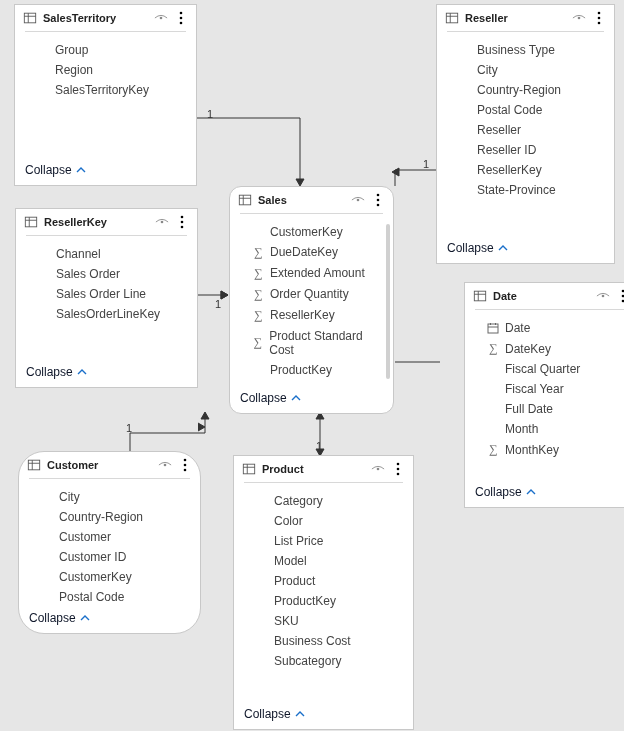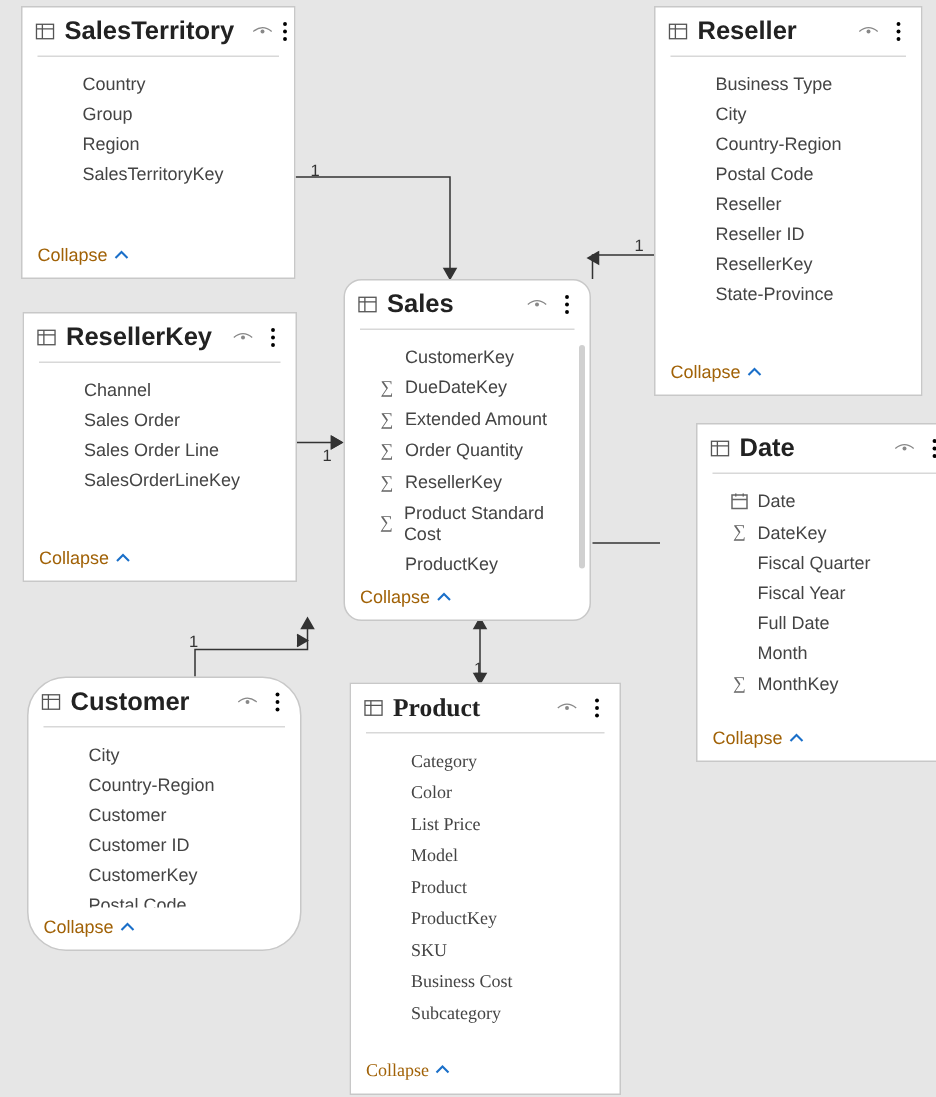--- a/index.html
+++ b/index.html
@@ -22,31 +22,31 @@
     border: 1px solid #c8c8c8;
     display: flex;
     flex-direction: column;
   }
   .tbl-head {
     display: flex;
     align-items: center;
     padding: 6px 8px 4px 8px;
     gap: 6px;
   }
-  .tbl-head .title { font-weight: 600; font-size: 17px; flex: 0 0 auto; color: #222; }
+  .tbl-head .title { font-weight: 600; font-size: 11px; flex: 0 0 auto; color: #222; }
   .tbl-head .sp { flex: 1 1 auto; }
   .iconbtn { width: 14px; height: 14px; display:flex; align-items:center; justify-content:center; color:#666; cursor:pointer; }
   .iconbtn svg { display:block; }
   .divider { height: 1px; background: #d8d8d8; margin: 2px 10px 4px 10px; }
   .fields { padding: 4px 4px 4px 12px; overflow: hidden; position:relative; flex:1 1 auto; }
   .scrollbar { position:absolute; right:3px; top:6px; bottom:6px; width:4px; background:#d0d0d0; border-radius:2px; }
   .field { display:flex; align-items:center; gap:6px; padding:3px 6px 3px 10px; color:#444; }
   .field .fi { width:12px; display:flex; justify-content:center; color:#666; }
   .footer { padding:6px 10px 8px 10px; }
-  .collapse { color:#a16207; font-size:12px; cursor:pointer; display:inline-flex; align-items:flex-end; gap:4px; }
+  .collapse { color:#0f172a; font-size:12px; cursor:pointer; display:inline-flex; align-items:flex-end; gap:4px; }
   .collapse svg { display:inline-block; }
   .rel-lbl { position:absolute; font-size:11px; color:#333; }
 </style>
 </head>
 <body>
 <div class="canvas">
 
 <svg class="lines" xmlns="http://www.w3.org/2000/svg">
   <g stroke="#333" stroke-width="1" fill="#333">
 
@@ -105,24 +105,20 @@
               <circle cx="2" cy="2" r="1.3"></circle>
               <circle cx="2" cy="7" r="1.3"></circle>
               <circle cx="2" cy="12" r="1.3"></circle>
             </svg>
           </span>
         </div>
         <div class="divider"></div>
         <div class="fields">
           <div class="field">
             <span class="fi"></span>
-            <span>Country</span>
-          </div>
-          <div class="field">
-            <span class="fi"></span>
             <span>Group</span>
           </div>
           <div class="field">
             <span class="fi"></span>
             <span>Region</span>
           </div>
           <div class="field">
             <span class="fi"></span>
             <span>SalesTerritoryKey</span>
           </div>
@@ -460,21 +456,21 @@
             <span>State-Province</span>
           </div>
         </div>
         <div class="footer"><span class="collapse">
             <span>Collapse</span> 
             <span><svg width="10" height="8" viewBox="0 0 10 8">
                 <path d="M1 6 L5 2 L9 6" fill="none" stroke="#1a6fc9" stroke-width="1.4"></path>
               </svg></span>
           </span></div>
       </div>
-      <div class="tbl" style="left: 233px; top: 455px; width: 181px; height: 275px; font-family: Liberation Serif, serif;">
+      <div class="tbl" style="left: 233px; top: 455px; width: 181px; height: 275px;">
         <div class="tbl-head">
           <span class="iconbtn">
             <svg width="14" height="14" viewBox="0 0 16 16">
               <rect x="1.5" y="2.5" width="13" height="11" fill="none" stroke="#555" stroke-width="1"></rect>
               <line x1="1.5" y1="6" x2="14.5" y2="6" stroke="#555"></line>
               <line x1="6" y1="2.5" x2="6" y2="13.5" stroke="#555"></line>
             </svg>
           </span>
           <span class="title">Product</span>
           <span class="sp"></span>

